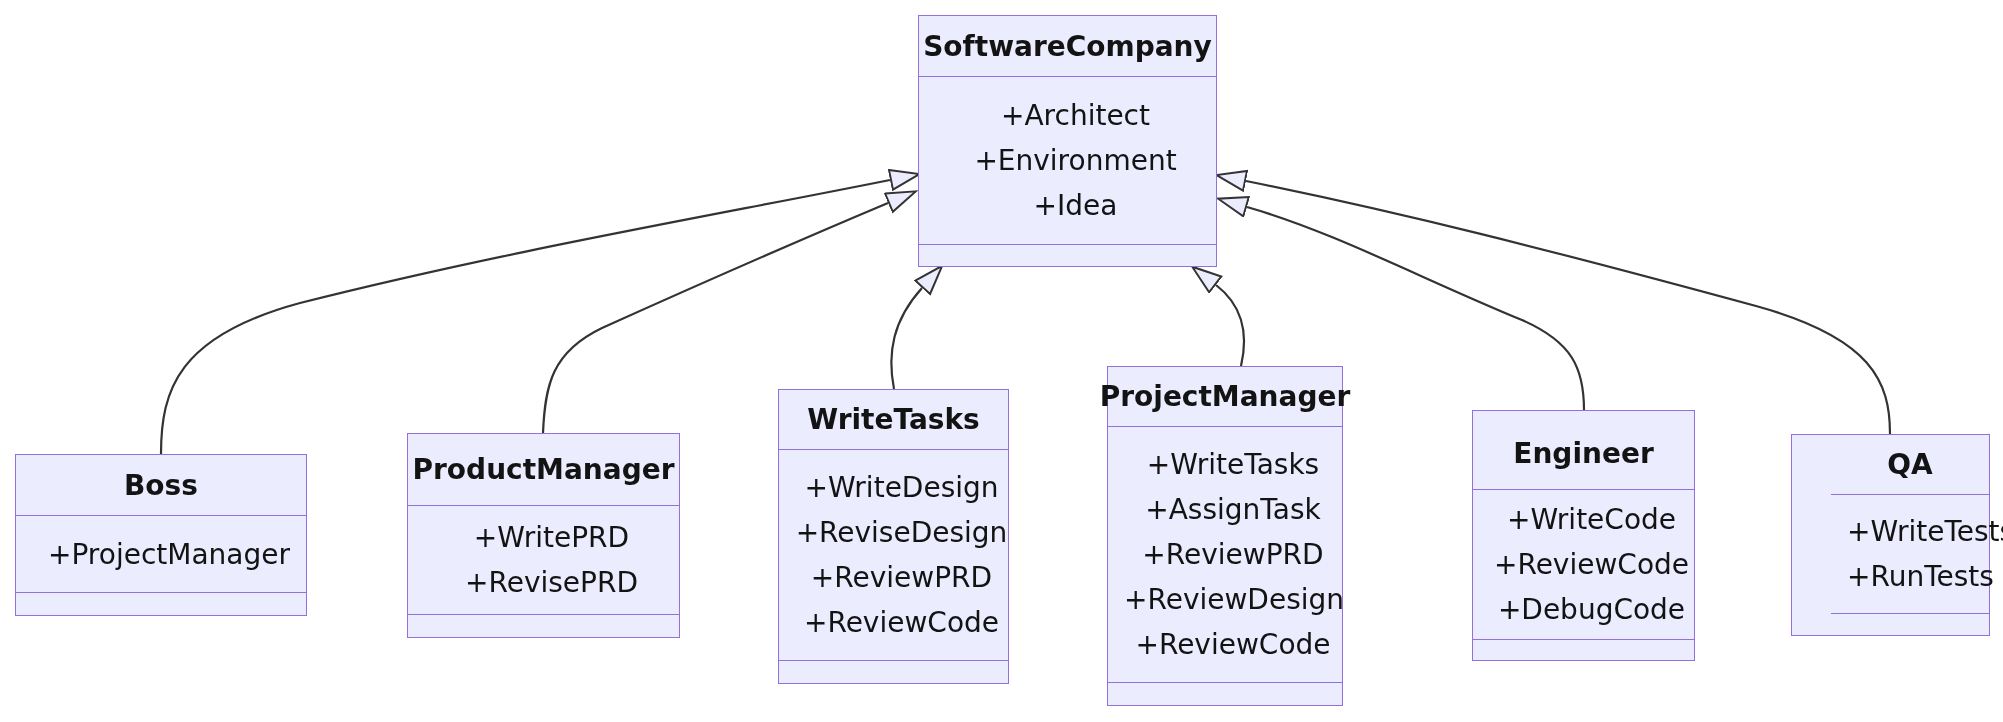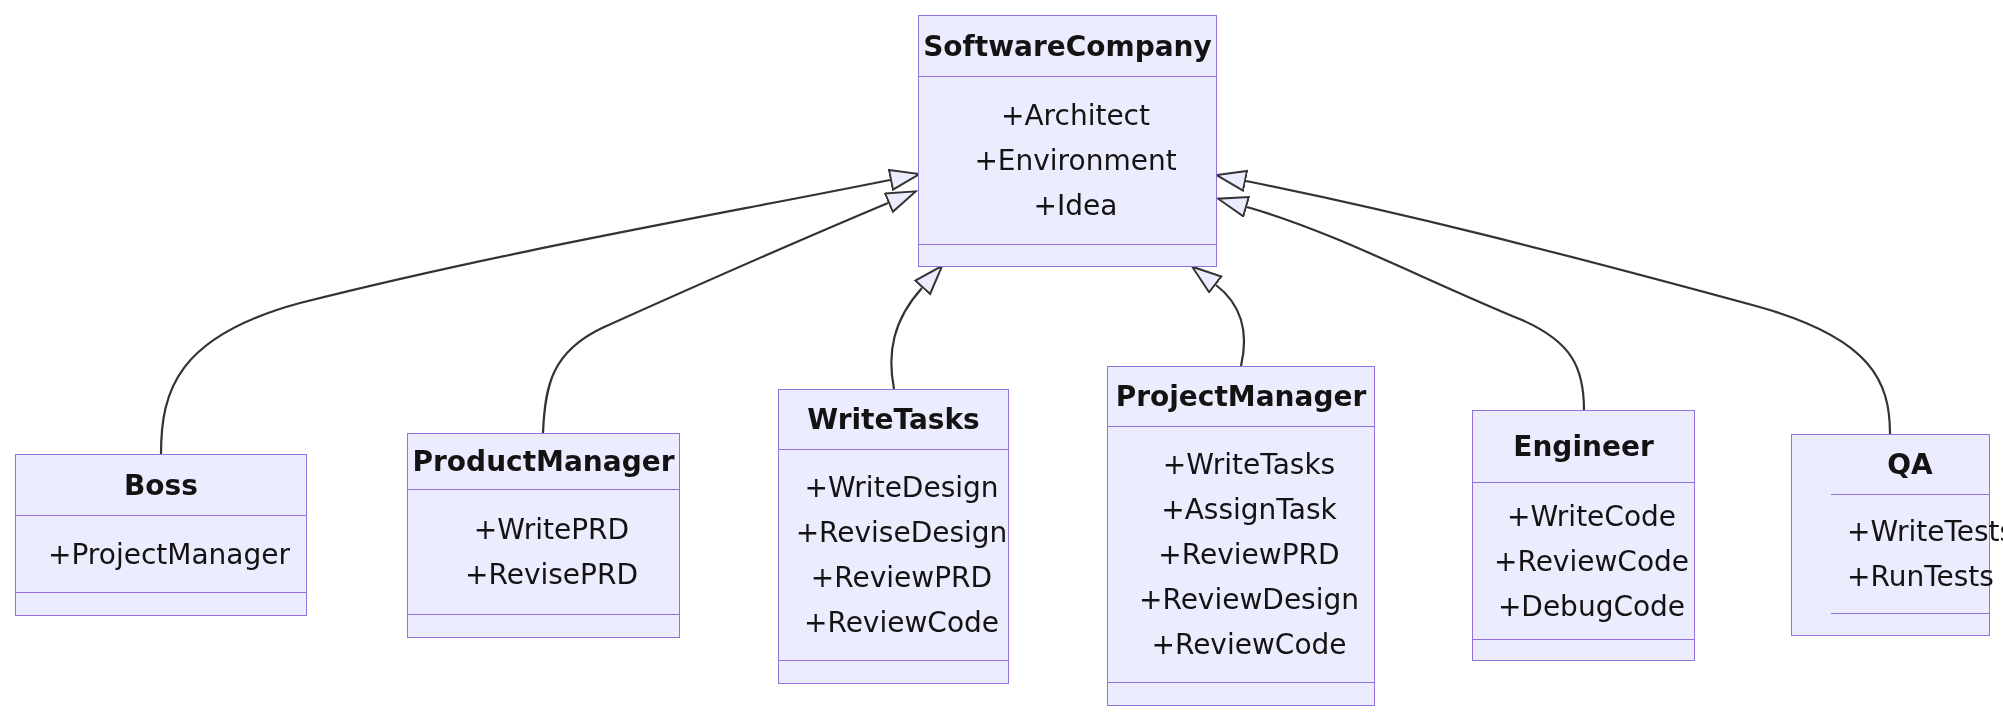--- a/index.html
+++ b/index.html
@@ -88,53 +88,53 @@
 
   <div class="uml-class" style="left:15px; top:454px; width:292px; height:162px;">
     <div class="uml-title" style="height:61px;">Boss</div>
     <div class="uml-attrs">
       <div class="uml-attr">+ProjectManager</div>
     </div>
     <div class="uml-methods" style="height:23px;"></div>
   </div>
 
   <div class="uml-class" style="left:407px; top:433px; width:273px; height:205px;">
-    <div class="uml-title" style="height:56px;">ProductManager</div>
+    <div class="uml-title" style="height:72px;">ProductManager</div>
     <div class="uml-attrs">
       <div class="uml-attr">+WritePRD</div>
       <div class="uml-attr">+RevisePRD</div>
     </div>
     <div class="uml-methods" style="height:23px;"></div>
   </div>
 
   <div class="uml-class" style="left:778px; top:389px; width:231px; height:295px;">
     <div class="uml-title" style="height:60px;">WriteTasks</div>
     <div class="uml-attrs">
       <div class="uml-attr">+WriteDesign</div>
       <div class="uml-attr">+ReviseDesign</div>
       <div class="uml-attr">+ReviewPRD</div>
       <div class="uml-attr">+ReviewCode</div>
     </div>
     <div class="uml-methods" style="height:23px;"></div>
   </div>
 
-  <div class="uml-class" style="left:1107px; top:366px; width:268px; height:340px;">
+  <div class="uml-class" style="left:1107px; top:366px; width:236px; height:340px;">
     <div class="uml-title" style="height:60px;">ProjectManager</div>
     <div class="uml-attrs">
       <div class="uml-attr">+WriteTasks</div>
       <div class="uml-attr">+AssignTask</div>
       <div class="uml-attr">+ReviewPRD</div>
       <div class="uml-attr">+ReviewDesign</div>
       <div class="uml-attr">+ReviewCode</div>
     </div>
     <div class="uml-methods" style="height:23px;"></div>
   </div>
 
   <div class="uml-class" style="left:1472px; top:410px; width:223px; height:251px;">
-    <div class="uml-title" style="height:72px;">Engineer</div>
+    <div class="uml-title" style="height:72px;margin-top:7px;">Engineer</div>
     <div class="uml-attrs">
       <div class="uml-attr">+WriteCode</div>
       <div class="uml-attr">+ReviewCode</div>
       <div class="uml-attr">+DebugCode</div>
     </div>
     <div class="uml-methods" style="height:21px;"></div>
   </div>
 
   <div class="uml-class" style="left:1791px; top:434px; width:199px; height:202px;padding-left:39px;">
     <div class="uml-title" style="height:60px;">QA</div>

